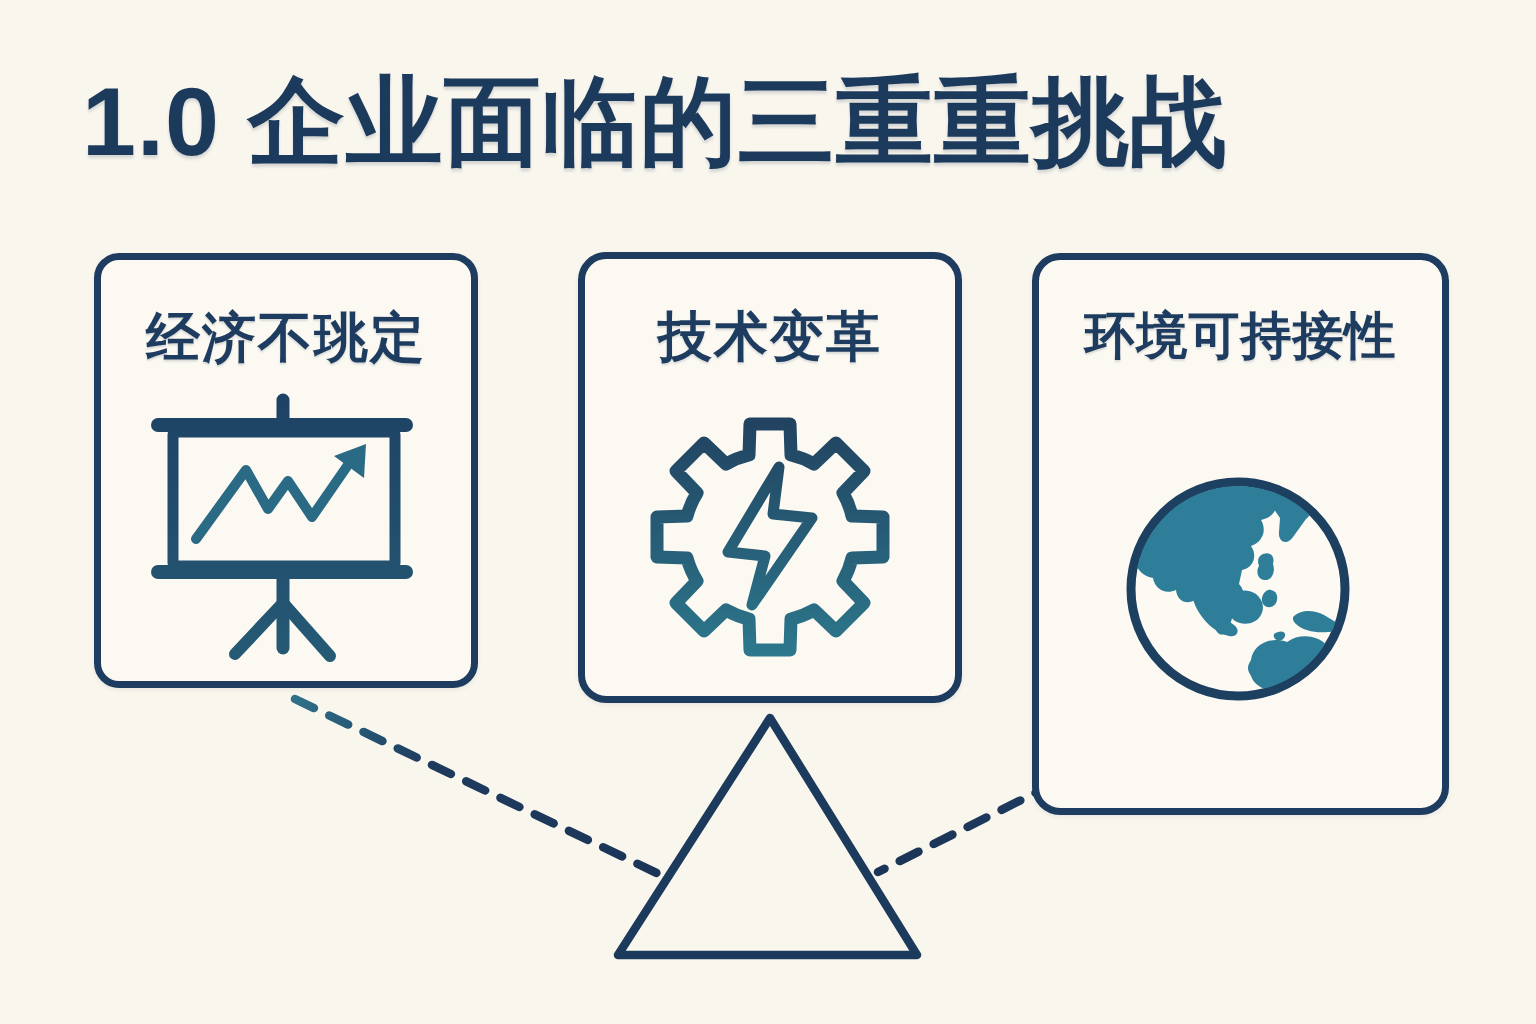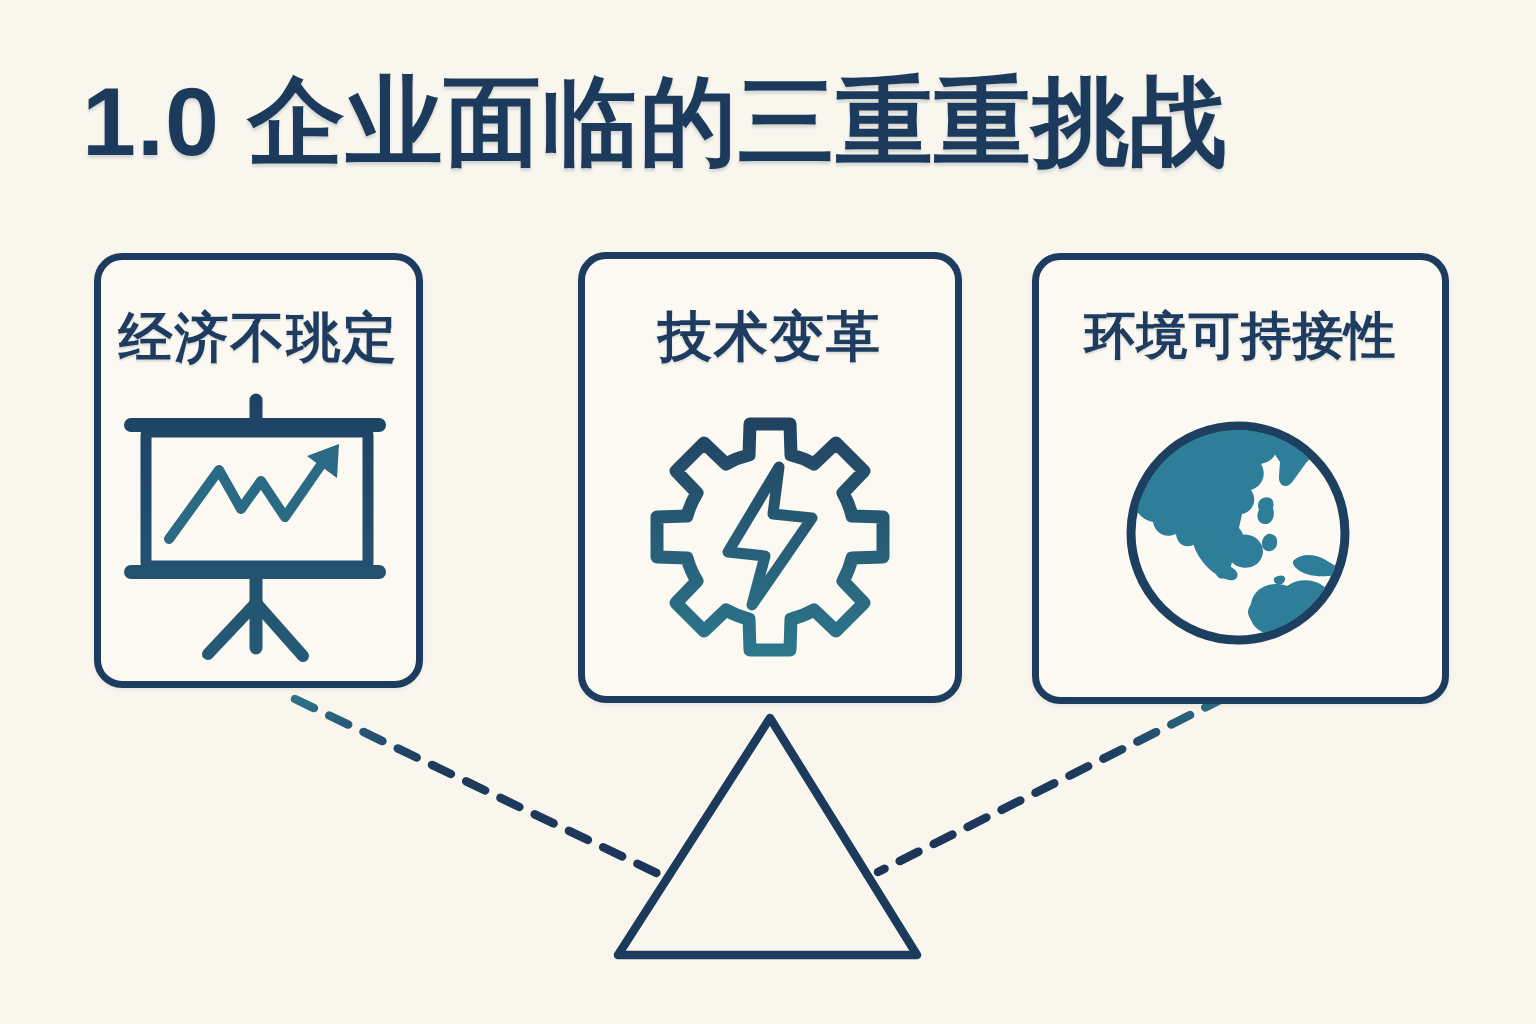--- a/index.html
+++ b/index.html
@@ -31,23 +31,23 @@
   .card{
     position:absolute;
     background:#fbf9f2;
     border:7px solid #1e3c5f;
     border-radius:28px;
     box-sizing:border-box;
     display:flex;flex-direction:column;align-items:center;
     box-shadow:0 2px 4px rgba(30,50,80,0.08);
     z-index:1;
   }
-  .card-economic{left:94px;top:253px;width:329px;height:435px;}
+  .card-economic{left:94px;top:253px;width:384px;height:435px;border-radius:25px;}
   .card-technology{left:578px;top:252px;width:384px;height:451px;}
-  .card-environment{left:1032px;top:253px;width:417px;height:451px;}
+  .card-environment{left:1032px;top:253px;width:417px;height:562px;}
   .card-label{
     margin-top:42px;
     font-size:54px;
     font-weight:800;
     letter-spacing:2px;
     color:#1e3c5f;
     text-shadow:0 2px 2px rgba(25,45,75,0.15);
     white-space:nowrap;
   }
   .card-environment .card-label{font-size:51px;letter-spacing:1px;}

